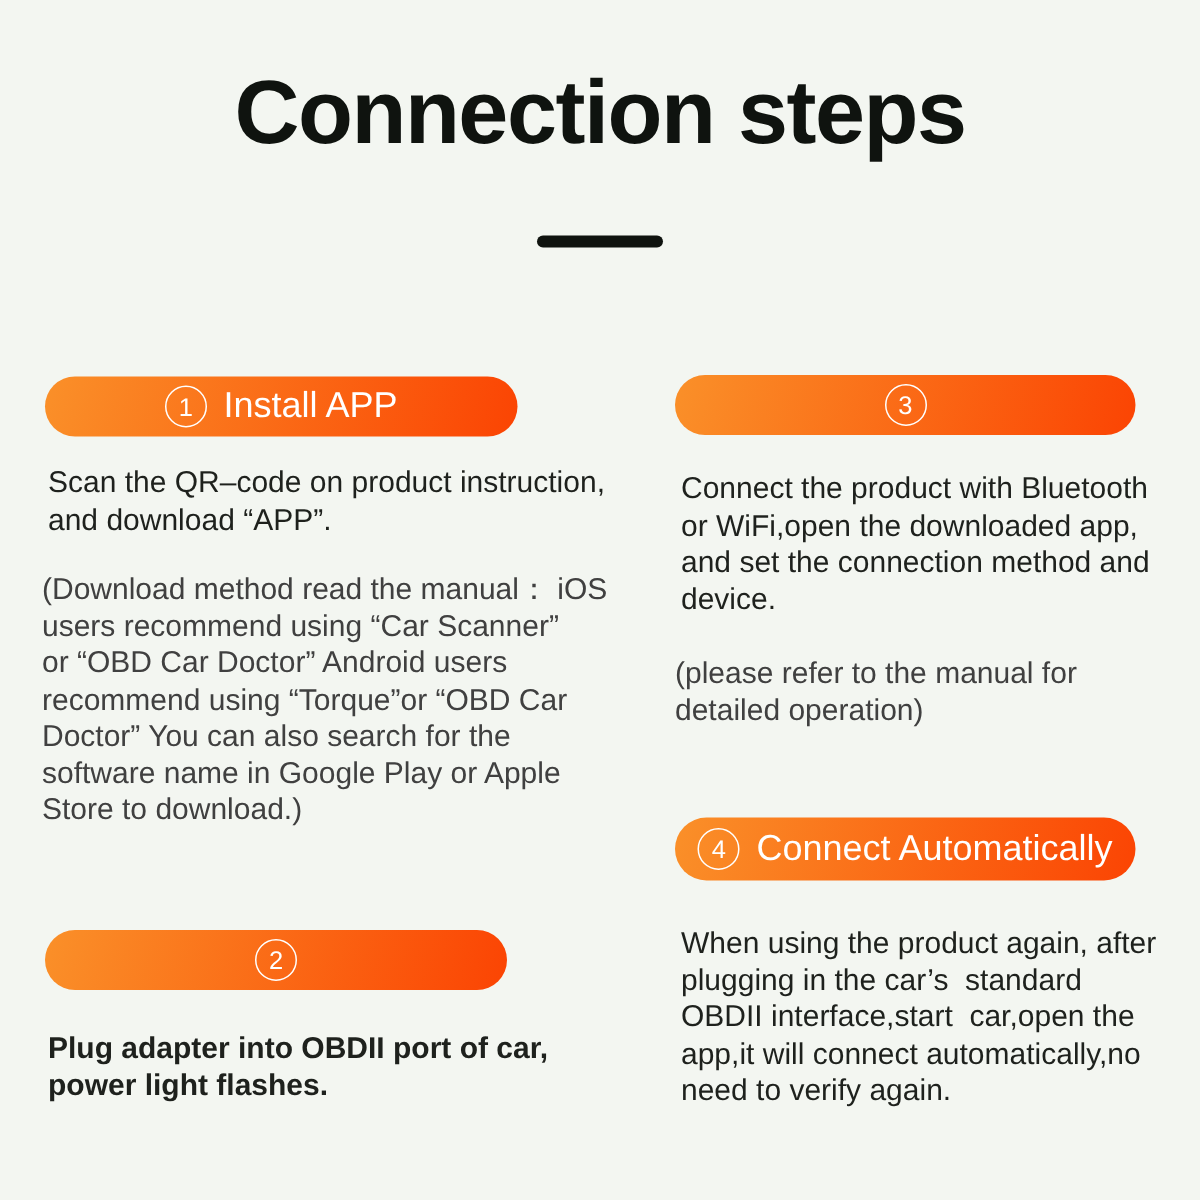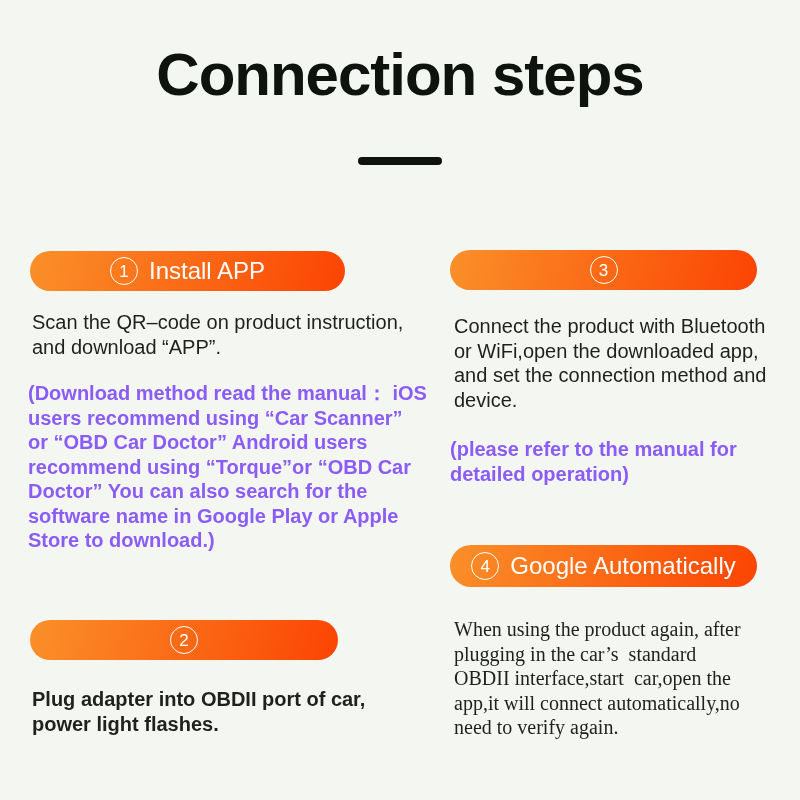--- a/index.html
+++ b/index.html
@@ -27,33 +27,33 @@
     width:26px;height:26px;flex:0 0 26px;
     border:1.6px solid #ffffff;border-radius:50%;
     display:flex;align-items:center;justify-content:center;
     font-size:17px;line-height:1;
   }
   .pill-label{font-size:24px;white-space:nowrap;}
   .desc{
     margin:4px;font-size:20px;line-height:24.5px;color:#1e211d;white-space:pre;
   }
   .note{
-    margin:0;font-size:20px;line-height:24.5px;color:#8b5cf6;white-space:pre;font-weight:bold;
+    margin:0;font-size:20px;line-height:24.5px;color:#404040;white-space:pre;
   }
   
   .pill-1{left:30px;top:251px;width:315px;height:40px;}
   .desc-1{left:28px;top:306px;}
   .note-1{left:28px;top:381px;}
   .pill-2{left:30px;top:620px;width:308px;height:40px;}
   .desc-2{left:28px;top:683px;font-weight:bold;}
   .pill-3{left:450px;top:250px;width:307px;height:40px;}
   .desc-3{left:450px;top:310px;}
   .note-3{left:450px;top:437px;}
   .pill-4{left:450px;top:545px;width:307px;height:42px;border-radius:22px;}
-  .desc-4{left:450px;top:613px;font-family:Liberation Serif, serif;}
+  .desc-4{left:450px;top:613px;}
 </style>
 </head>
 <body>
 
 <div>
 
   <h1 class="abs title">Connection steps</h1>
   <div class="abs title-dash"></div>
 
   <div class="abs pill pill-1">
@@ -81,21 +81,21 @@
   </div>
   <p class="abs desc desc-3">Connect the product with Bluetooth
 or WiFi,open the downloaded app,
 and set the connection method and
 device.</p>
   <p class="abs note note-3">(please refer to the manual for
 detailed operation)</p>
 
   <div class="abs pill pill-4">
     <span class="badge">4</span>
-    <span class="pill-label">Google Automatically</span>
+    <span class="pill-label">Connect Automatically</span>
   </div>
   <p class="abs desc desc-4">When using the product again, after
 plugging in the car’s  standard
 OBDII interface,start  car,open the
 app,it will connect automatically,no
 need to verify again.</p>
 
 </div>
 
 </body></html>

